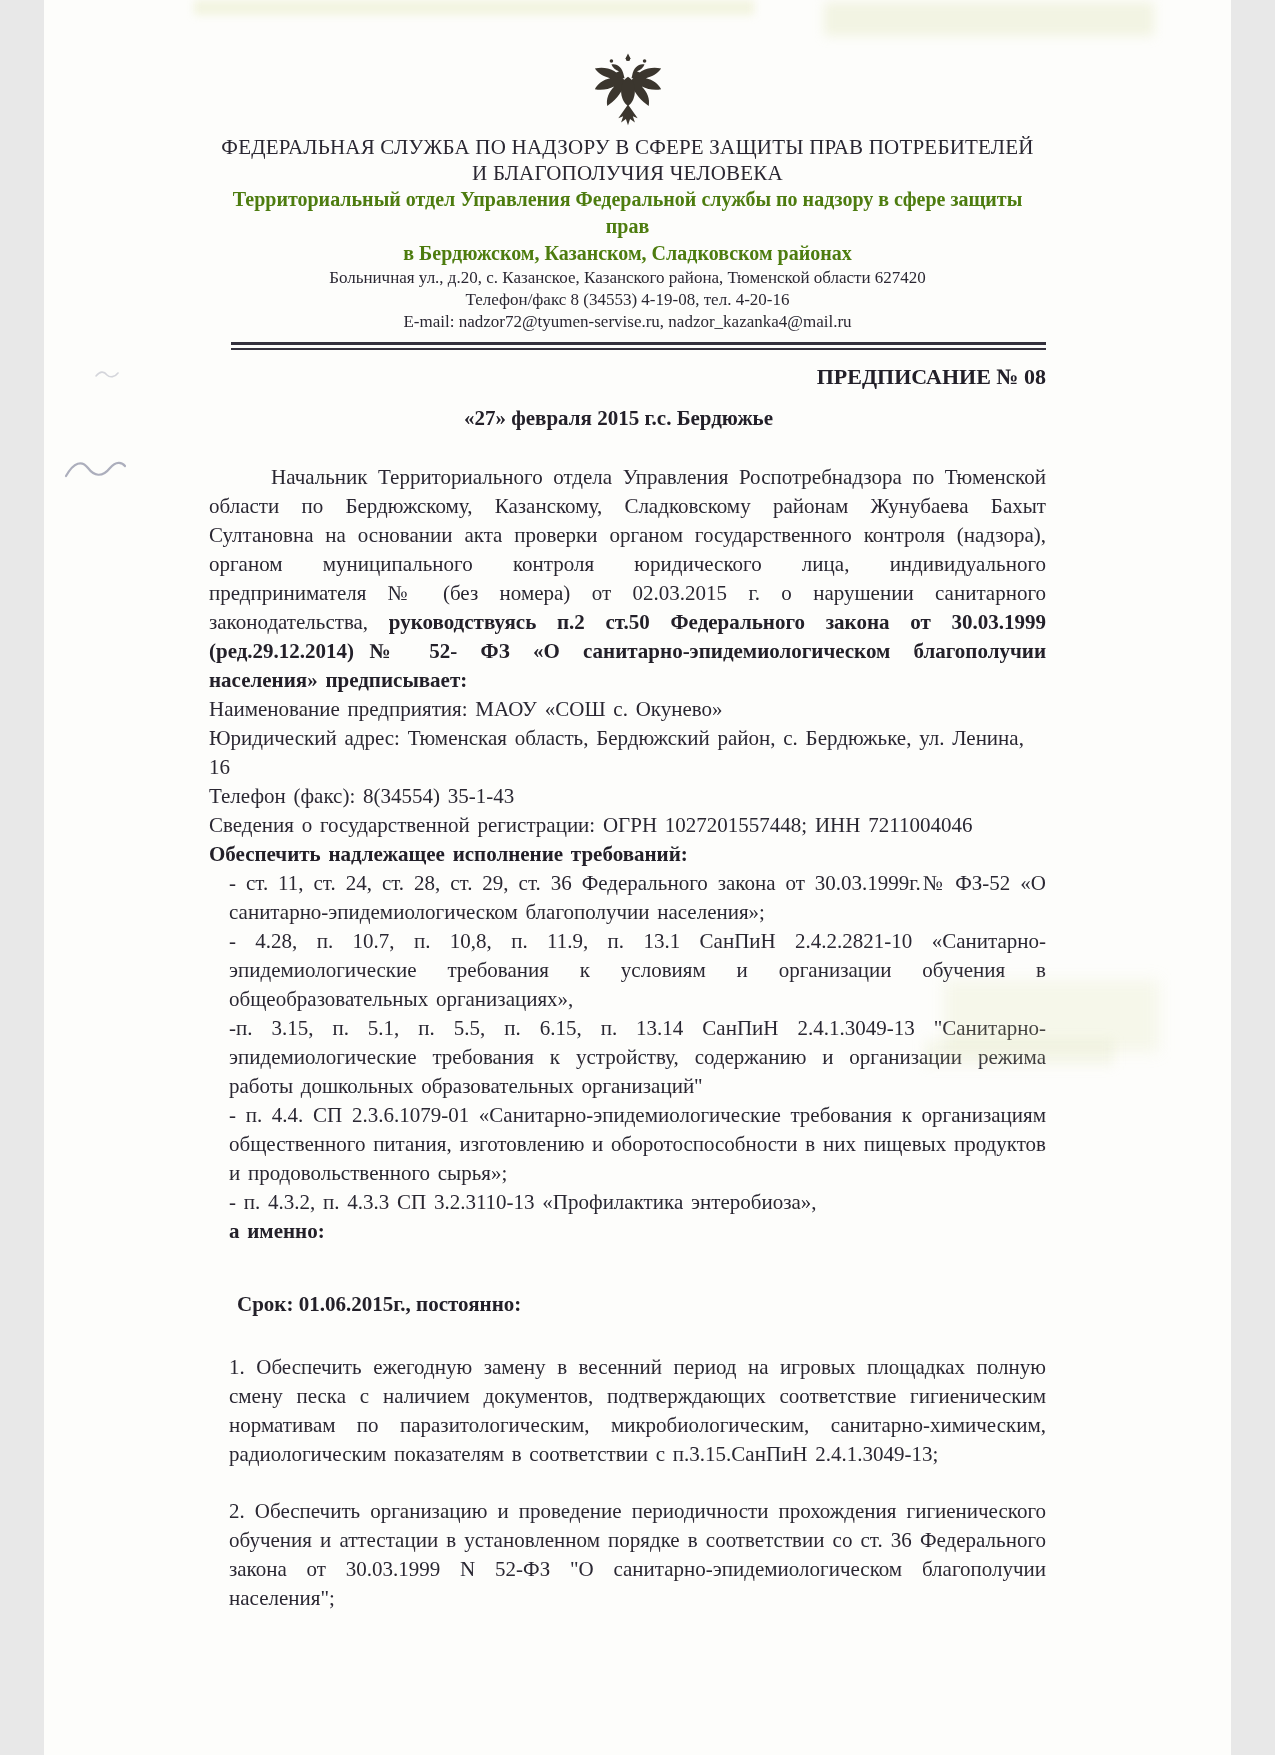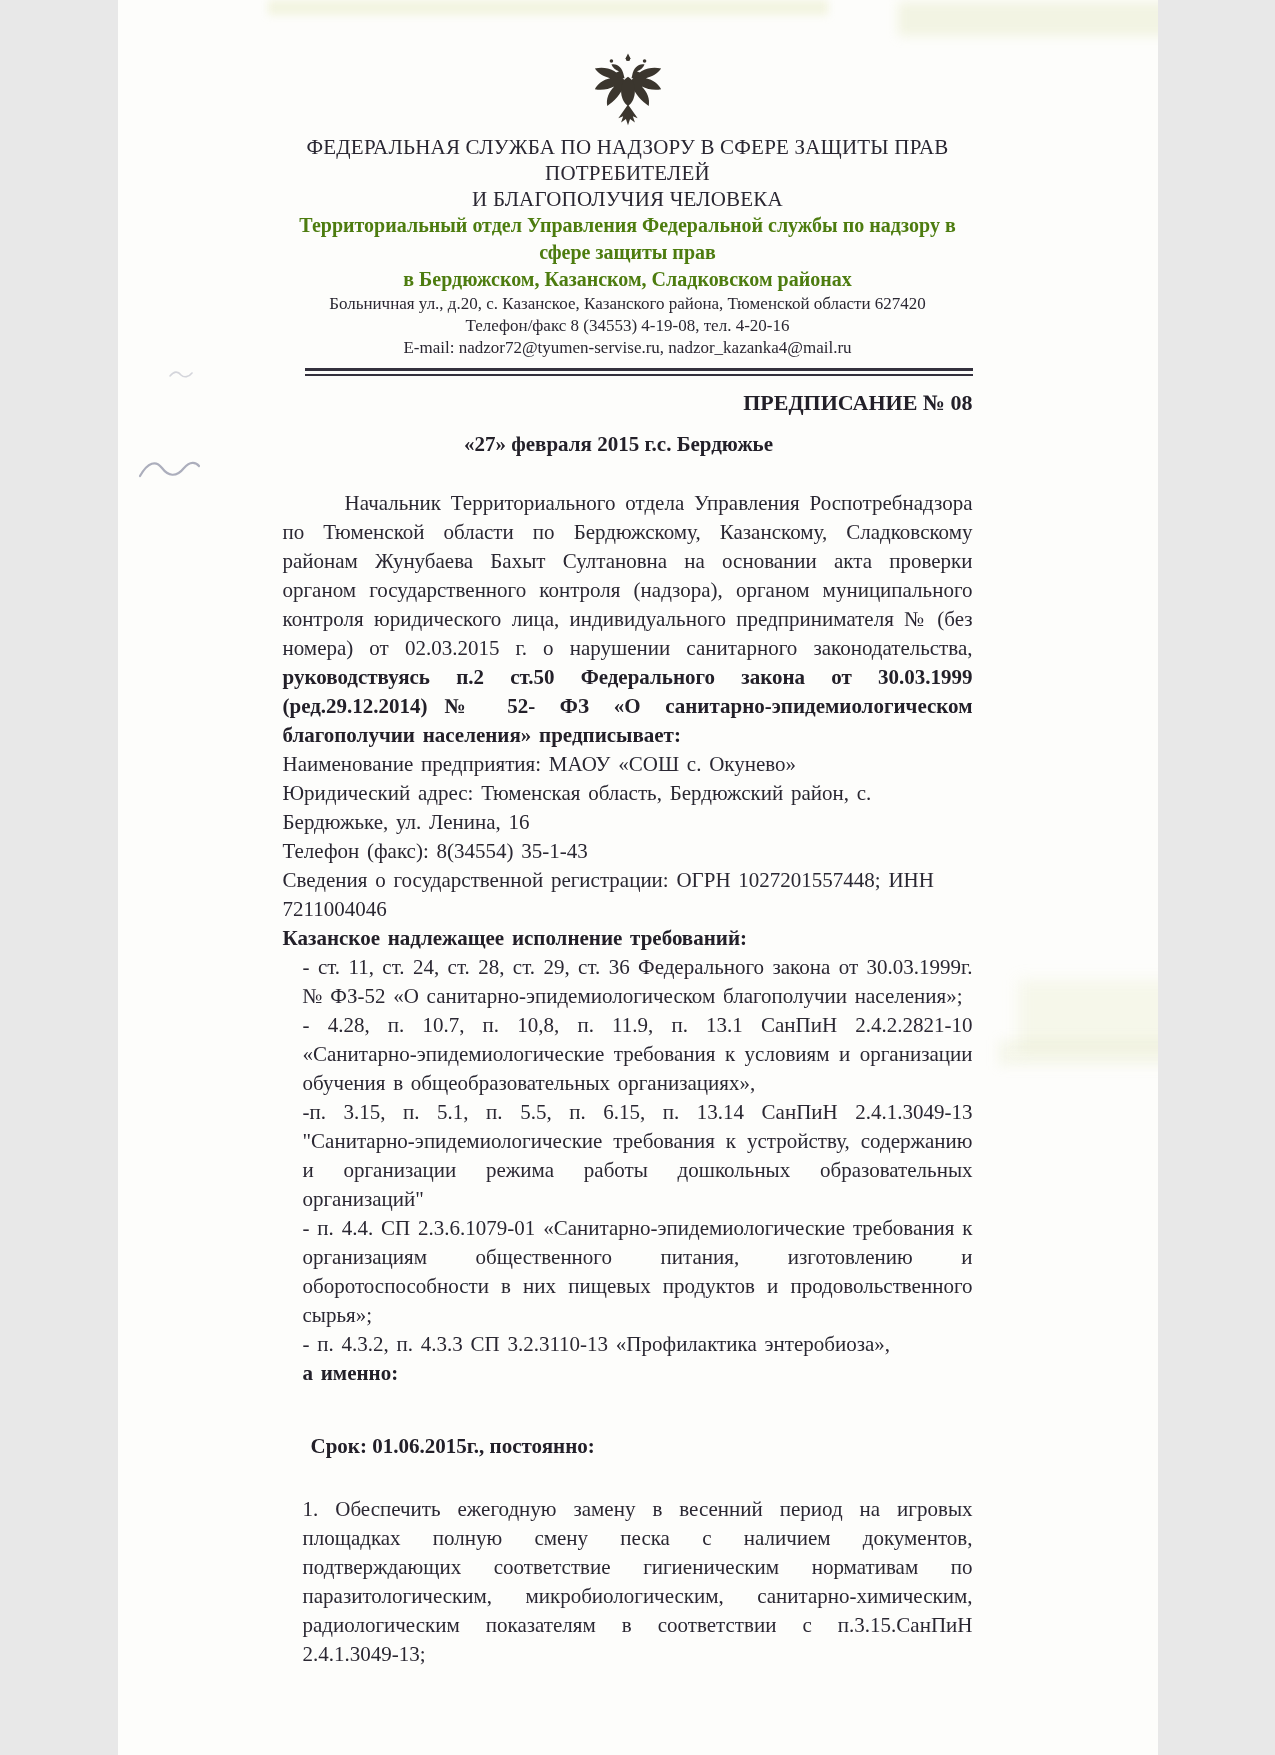--- a/index.html
+++ b/index.html
@@ -1,18 +1,18 @@
 <!DOCTYPE html>
 <html lang="ru"><head>
 <meta charset="utf-8">
 <style>
   html,body { margin:0; padding:0; background:#e8e8e8; }
   .page {
     position:relative;
-    width:1040px; height:1755px;
+    width:1187px; height:1755px;
     margin:0 auto;
     background:#fdfdfb;
     font-family:"Liberation Serif","DejaVu Serif",serif;
     color:#2a2732;
     overflow:hidden;
   }
   .content { padding:0 185px 0 165px; }
 
   
   .emblem { display:block; margin:52px auto 6px auto; width:84px; height:76px; }
@@ -106,28 +106,29 @@
       <span>«27» февраля  2015 г.</span>
       <span>с. Бердюжье</span>
     </div>
 
     <p class="body-text intro" style="margin-bottom:0;"><span>Начальник Территориального отдела Управления Роспотребнадзора по Тюменской области по Бердюжскому, Казанскому, Сладковскому районам Жунубаева Бахыт Султановна на основании акта проверки органом государственного контроля (надзора), органом муниципального контроля юридического лица, индивидуального предпринимателя № (без номера) от 02.03.2015 г. о нарушении санитарного законодательства, </span><span class="b">руководствуясь п.2 ст.50  Федерального закона от 30.03.1999 (ред.29.12.2014)№ 52- ФЗ «О санитарно-эпидемиологическом благополучии населения» предписывает:</span></p>
 
     <div class="body-text plain-line">Наименование предприятия: МАОУ «СОШ с. Окунево»</div>
     <div class="body-text plain-line">Юридический адрес: Тюменская область,  Бердюжский район, с. Бердюжьке, ул. Ленина, 16</div>
     <div class="body-text plain-line">Телефон (факс): 8(34554) 35-1-43</div>
     <div class="body-text plain-line">Сведения о государственной регистрации: ОГРН 1027201557448;  ИНН 7211004046</div>
-    <div class="body-text plain-line b">Казанское надлежащее исполнение требований:</div>
+    <div class="body-text plain-line b">Обеспечить надлежащее исполнение требований:</div>
 
     <div class="body-text req">- ст. 11, ст. 24, ст. 28, ст. 29, ст. 36  Федерального закона от 30.03.1999г.№ ФЗ-52 «О санитарно-эпидемиологическом благополучии населения»;</div>
     <div class="body-text req">- 4.28, п. 10.7, п. 10,8, п. 11.9, п. 13.1  СанПиН 2.4.2.2821-10 «Санитарно-эпидемиологические требования к условиям и организации обучения в общеобразовательных организациях»,</div>
     <div class="body-text req">-п. 3.15, п. 5.1, п. 5.5, п. 6.15, п. 13.14 СанПиН 2.4.1.3049-13 "Санитарно-эпидемиологические требования к устройству, содержанию и организации режима работы дошкольных образовательных организаций"</div>
     <div class="body-text req">- п. 4.4. СП 2.3.6.1079-01 «Санитарно-эпидемиологические требования к организациям общественного питания, изготовлению и оборотоспособности в них пищевых продуктов и продовольственного сырья»;</div>
     <div class="body-text req">- п. 4.3.2, п. 4.3.3 СП 3.2.3110-13 «Профилактика энтеробиоза»,</div>
 
     <div class="body-text req b">а именно:</div>
 
     <div class="term-line">Срок: 01.06.2015г.,  постоянно:</div>
 
     <div class="body-text order-item oi-1">1.  Обеспечить ежегодную замену  в весенний период на игровых площадках  полную смену песка с  наличием документов, подтверждающих  соответствие гигиеническим нормативам по паразитологическим, микробиологическим, санитарно-химическим, радиологическим показателям в соответствии с п.3.15.СанПиН 2.4.1.3049-13;</div>
+    <div class="body-text order-item oi-2">2. Обеспечить  организацию и проведение периодичности прохождения гигиенического обучения и аттестации в установленном порядке в соответствии со ст. 36 Федерального закона от 30.03.1999 N 52-ФЗ "О санитарно-эпидемиологическом благополучии населения";</div>
 
   </div>
 </div>
 
 </body></html>

